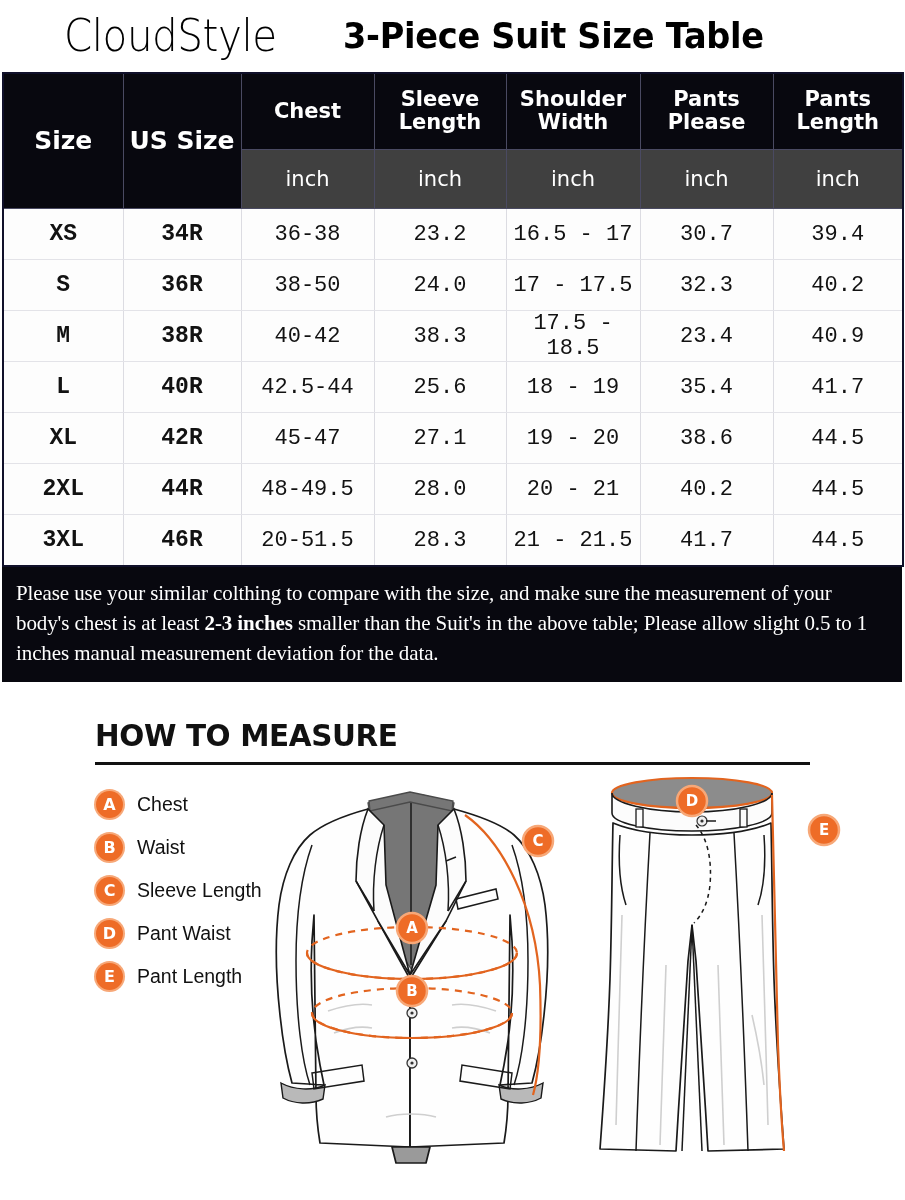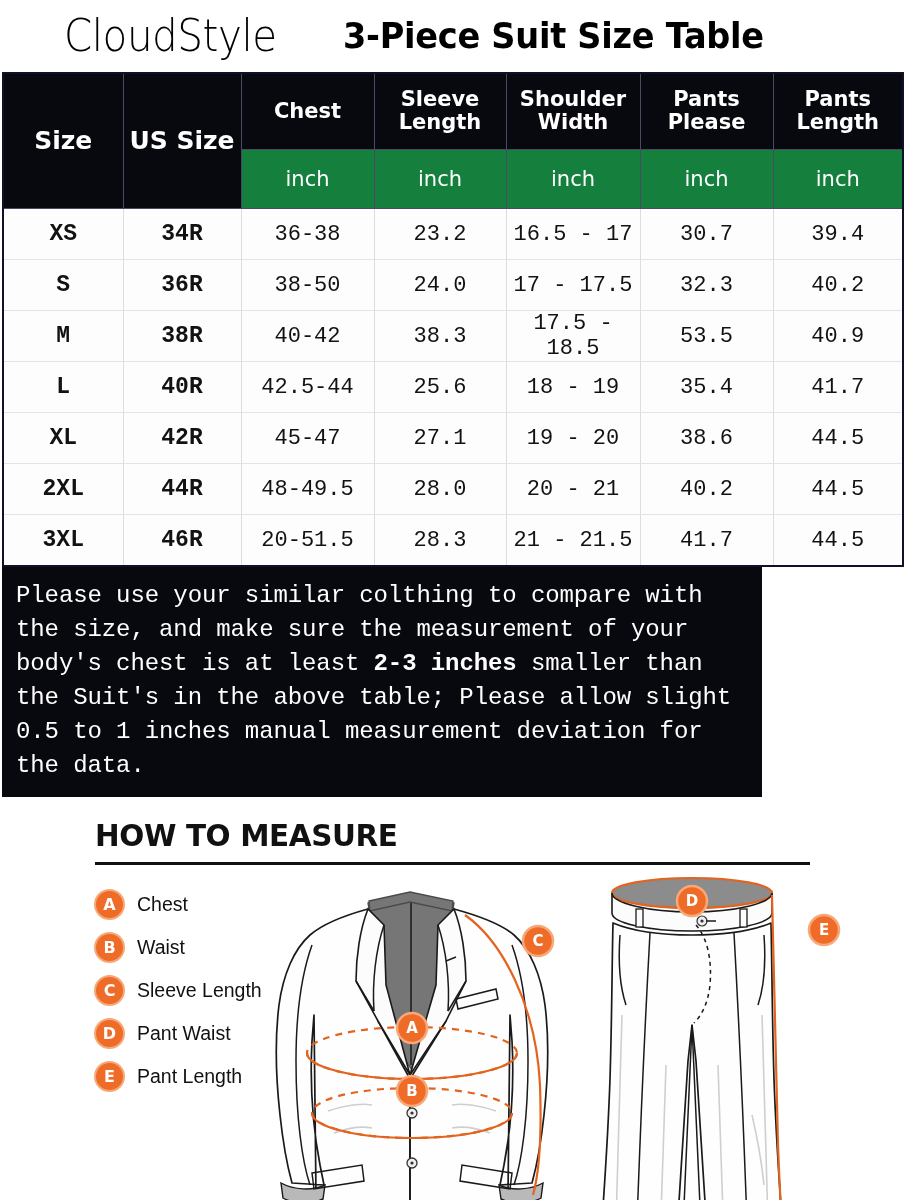--- a/index.html
+++ b/index.html
@@ -72,21 +72,21 @@
     font-size: 21px;
     line-height: 1.12;
     height: 64px;
   }
   .hdr-span {
     font-size: 25px;
     line-height: 1.15;
     height: 134px;
   }
   .hdr-unit {
-    background: #15803d;
+    background: #404040;
     color: #ffffff;
     font-family: "DejaVu Sans", sans-serif;
     font-weight: normal;
     font-size: 21px;
     height: 50px;
     border: 1px solid #4a4a62;
   }
   tbody tr td {
     background: #fdfdfd;
     border: 1px solid #e3e3e8;
@@ -114,31 +114,31 @@
   col.w-pwaist   { width: 133px; }
   col.w-plength  { width: 130px; }
 
   
   .note-block {
     margin: 0 3px 0 2px;
     background: #08080f;
     color: #ffffff;
     padding: 12px 14px 14px 14px;
     box-sizing: border-box;
-    width: 760px;
-    font-family: Liberation Mono, monospace;
-    font-size: 24px;
+    width: 900px;
+    font-family: Liberation Serif, serif;
+    font-size: 21px;
     line-height: 1.42;
     letter-spacing: -0.1px;
   }
   .note-block b { font-weight: bold; }
 
   
   .measure-section {
-    padding: 20px 0 0 0;
+    padding: 35px 0 0 0;
     position: relative;
   }
   .measure-title {
     margin-left: 95px;
     font-family: "DejaVu Sans", sans-serif;
     font-size: 31px;
     font-weight: bold;
     color: #111;
     letter-spacing: -0.4px;
     transform: scaleX(0.95);
@@ -274,21 +274,21 @@
           <td class="c-meas">17 - 17.5</td>
           <td class="c-meas">32.3</td>
           <td class="c-meas">40.2</td>
         </tr>
         <tr>
           <td class="c-size">M</td>
           <td class="c-ussize">38R</td>
           <td class="c-meas">40-42</td>
           <td class="c-meas">38.3</td>
           <td class="c-meas">17.5 - 18.5</td>
-          <td class="c-meas">53.5</td>
+          <td class="c-meas">23.4</td>
           <td class="c-meas">40.9</td>
         </tr>
         <tr>
           <td class="c-size">L</td>
           <td class="c-ussize">40R</td>
           <td class="c-meas">42.5-44</td>
           <td class="c-meas">25.6</td>
           <td class="c-meas">18 - 19</td>
           <td class="c-meas">35.4</td>
           <td class="c-meas">41.7</td>

